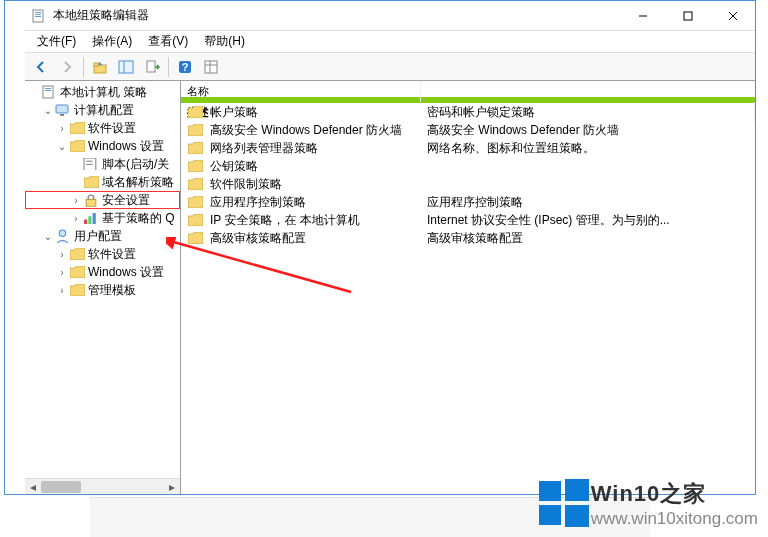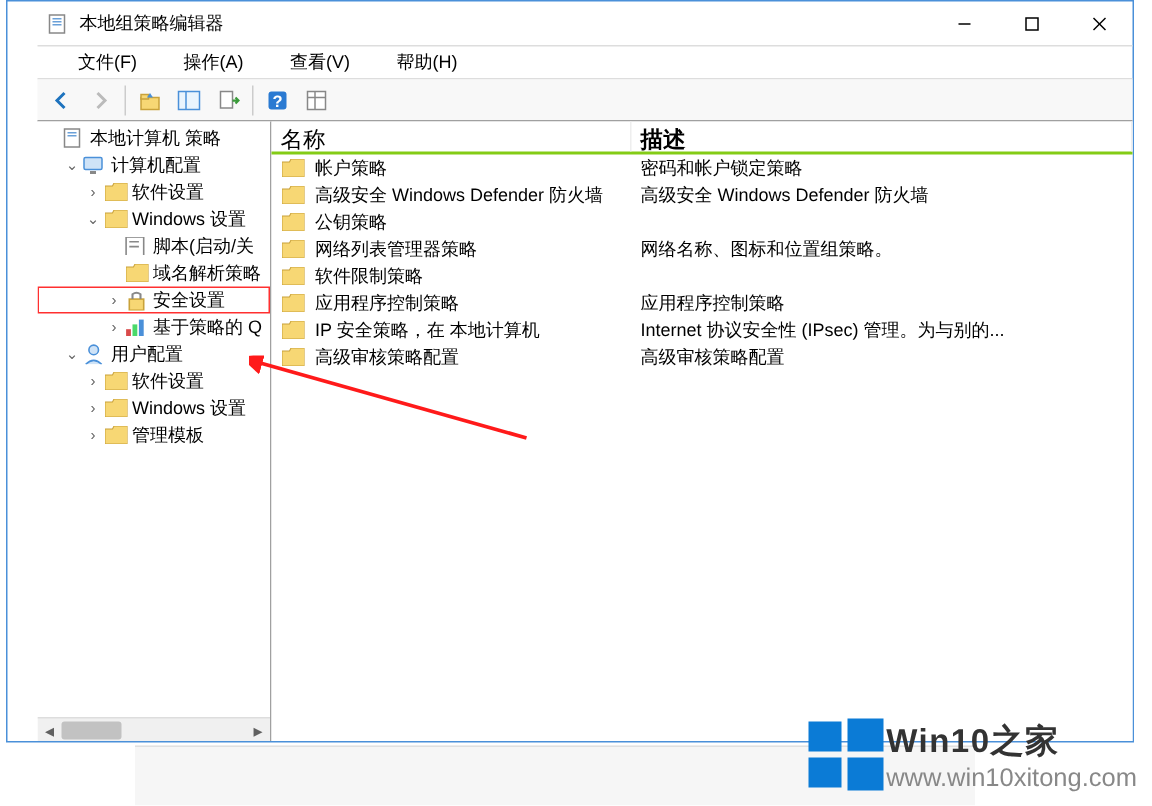--- a/index.html
+++ b/index.html
@@ -4,40 +4,40 @@
 <style>
 * { margin: 0; padding: 0; box-sizing: border-box; }
 body { font-family: "Microsoft YaHei", "Segoe UI", Tahoma, sans-serif; font-size: 12px; background: #fff; width: 768px; height: 537px; position: relative; overflow: hidden; }
 .window { position: absolute; left: 4px; top: 0; width: 752px; height: 495px; border: 1px solid #4a90d9; background: #fff; display: flex; flex-direction: column; padding-left: 20px; }
 .titlebar { height: 30px; display: flex; align-items: center; padding-left: 6px; border-bottom: 1px solid #ddd; }
 .titlebar-icon { width: 16px; height: 16px; margin-right: 6px; }
 .titlebar-text { flex: 1; font-size: 12px; }
 .win-controls { display: flex; }
 .win-btn { width: 45px; height: 29px; display: flex; align-items: center; justify-content: center; cursor: pointer; }
 .menubar { height: 22px; display: flex; align-items: center; padding: 0 6px; gap: 4px; font-size: 12px; border-bottom: 1px solid #ddd; }
-.menu-item { padding: 2px 6px; cursor: pointer; margin-left: 15px; }
+.menu-item { padding: 2px 6px; cursor: pointer; }
 .toolbar { height: 28px; display: flex; align-items: center; padding: 0 4px; gap: 2px; border-bottom: 1px solid #a0a0a0; background: #f8f8f8; }
 .tool-btn { width: 24px; height: 22px; display: flex; align-items: center; justify-content: center; border: 1px solid transparent; cursor: pointer; }
 .tool-sep { width: 1px; height: 20px; background: #ccc; margin: 0 2px; }
 .content { flex: 1; display: flex; min-height: 0; }
 .tree-panel { width: 156px; border-right: 1px solid #a0a0a0; overflow: hidden; position: relative; background: #fff; }
 .tree { padding-top: 2px; }
 .tree-row { display: flex; align-items: center; height: 18px; padding-left: 2px; white-space: nowrap; cursor: pointer; }
 .tree-row.selected-box { outline: 1px solid #ff3030; outline-offset: -1px; }
 .exp { width: 14px; text-align: center; color: #666; font-size: 10px; user-select: none; }
 .tree-icon { width: 16px; height: 14px; margin-right: 3px; display: inline-flex; align-items: center; justify-content: center; }
 .tree-label { font-size: 12px; }
 .indent-1 { padding-left: 16px; }
 .indent-2 { padding-left: 30px; }
 .indent-3 { padding-left: 44px; }
 .tree-scroll-h { position: absolute; bottom: 0; left: 0; right: 0; height: 16px; background: #f0f0f0; border-top: 1px solid #ddd; }
 .tree-scroll-h .thumb { position: absolute; left: 16px; top: 2px; height: 12px; width: 40px; background: #c2c2c2; border-radius: 2px; }
 .tree-scroll-h .arr { position: absolute; top: 0; width: 16px; height: 16px; display: flex; align-items: center; justify-content: center; color: #606060; }
 .list-panel { flex: 1; display: flex; flex-direction: column; background: #fff; position: relative; }
-.list-header { display: flex; height: 22px; border-bottom: 2px solid #84cc16; font-size: 15px; }
+.list-header { display: flex; height: 22px; border-bottom: 6px solid #84cc16; font-size: 11px; flex-direction: column; }
 .list-header .col { padding: 3px 6px; border-right: 1px solid #eee; }
 .col-name { width: 240px; }
 .col-desc { flex: 1; font-weight: bold; }
 .list-body { flex: 1; overflow: hidden; }
 .list-row { display: flex; align-items: center; height: 18px; cursor: pointer; }
 .list-row .cell-name { width: 240px; padding-left: 6px; display: flex; align-items: center; gap: 4px; }
 .list-row .cell-desc { flex: 1; padding-left: 6px; }
 .folder-icon { width: 15px; height: 12px; }
 .arrow-line { position: absolute; left: 166px; top: 237px; width: 188px; height: 58px; pointer-events: none; z-index: 20; }
 .watermark { position: absolute; right: 10px; bottom: 6px; display: flex; align-items: center; gap: 0; z-index: 30; }
@@ -307,34 +307,34 @@
             </div>
             <div class="cell-desc">高级安全 Windows Defender 防火墙</div>
           </div>
           <div class="list-row">
             <div class="cell-name">
               <span class="tree-icon">
                 <svg class="folder-icon" viewBox="0 0 15 12">
                   <path d="M0 2 L5 2 L6 0 L15 0 L15 12 L0 12 Z" fill="#f7d774" stroke="#c9a23a" stroke-width="0.7"></path>
                 </svg>
               </span>
+              <span>网络列表管理器策略</span>
+            </div>
+            <div class="cell-desc">网络名称、图标和位置组策略。</div>
+          </div>
+          <div class="list-row">
+            <div class="cell-name">
+              <span class="tree-icon">
+                <svg class="folder-icon" viewBox="0 0 15 12">
+                  <path d="M0 2 L5 2 L6 0 L15 0 L15 12 L0 12 Z" fill="#f7d774" stroke="#c9a23a" stroke-width="0.7"></path>
+                </svg>
+              </span>
               <span>公钥策略</span>
             </div>
             <div class="cell-desc"></div>
-          </div>
-          <div class="list-row">
-            <div class="cell-name">
-              <span class="tree-icon">
-                <svg class="folder-icon" viewBox="0 0 15 12">
-                  <path d="M0 2 L5 2 L6 0 L15 0 L15 12 L0 12 Z" fill="#f7d774" stroke="#c9a23a" stroke-width="0.7"></path>
-                </svg>
-              </span>
-              <span>网络列表管理器策略</span>
-            </div>
-            <div class="cell-desc">网络名称、图标和位置组策略。</div>
           </div>
           <div class="list-row">
             <div class="cell-name">
               <span class="tree-icon">
                 <svg class="folder-icon" viewBox="0 0 15 12">
                   <path d="M0 2 L5 2 L6 0 L15 0 L15 12 L0 12 Z" fill="#f7d774" stroke="#c9a23a" stroke-width="0.7"></path>
                 </svg>
               </span>
               <span>软件限制策略</span>
             </div>

